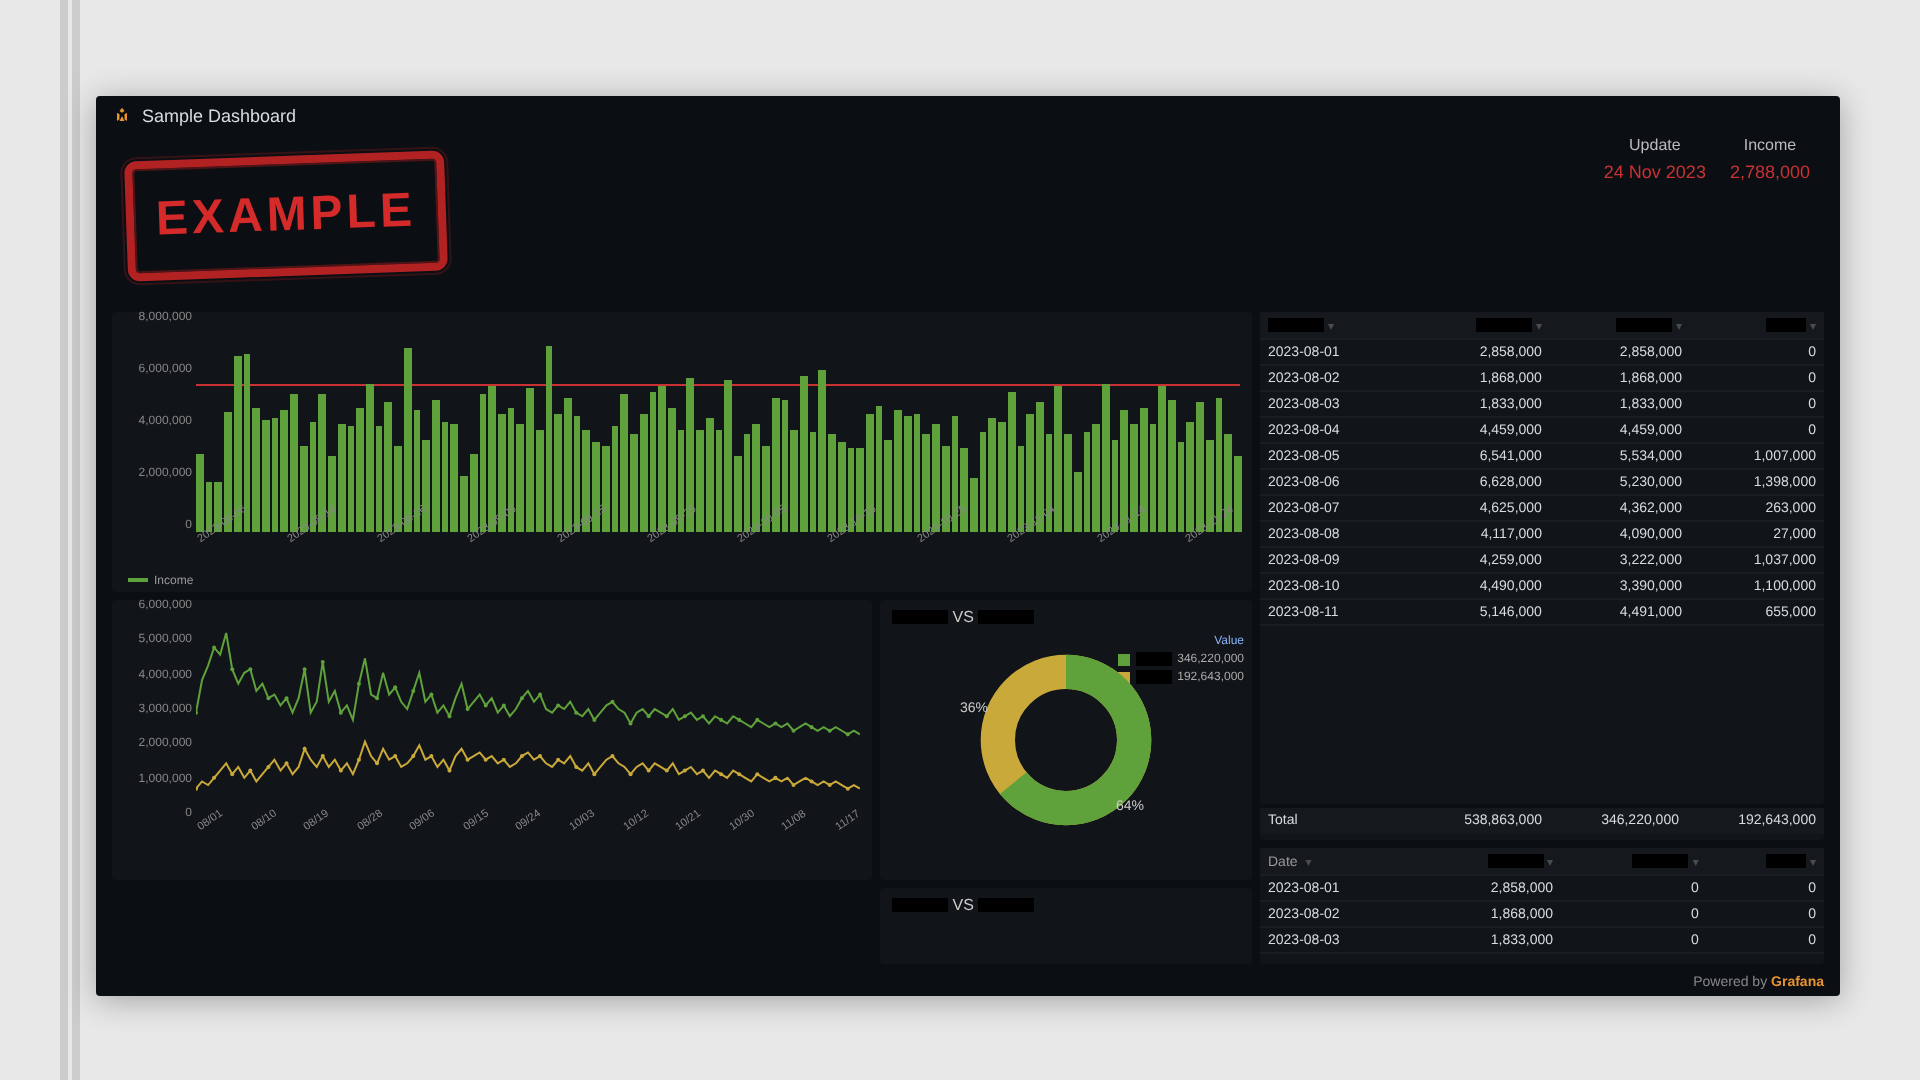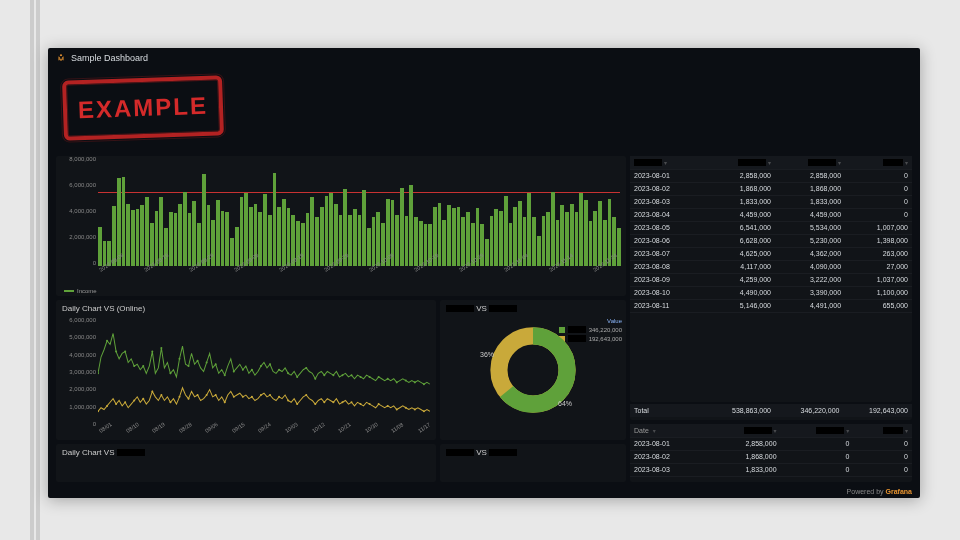--- a/index.html
+++ b/index.html
@@ -65,20 +65,30 @@
     <span class="grafana-logo">
       <svg viewBox="0 0 24 24">
           <path fill="#e89430" d="M12 2l3 4-3 2-3-2zM6 8l3 2v6l-3 2zM18 8l-3 2v6l3 2zM12 12l3 6h-6z"></path>
         </svg>
     </span>
     <span>Sample Dashboard</span>
   </div>
 
   <div class="stamp">EXAMPLE</div>
 
+  <div class="kpi">
+    <div>
+      <div class="lbl">Update</div>
+      <div class="val">24 Nov 2023</div>
+    </div>
+    <div>
+      <div class="lbl">Income</div>
+      <div class="val">2,788,000</div>
+    </div>
+  </div>
 
   <div id="p-bar" class="panel">
     <div class="chartbody">
       <div class="yaxis" id="bar-yaxis">
           <div>8,000,000</div>
           <div>6,000,000</div>
           <div>4,000,000</div>
           <div>2,000,000</div>
           <div>0</div>
         </div>
@@ -212,21 +222,20 @@
           <span>2023-11-14</span>
           <span>2023-11-24</span>
         </div>
     </div>
     <div class="legend" style="bottom:2px;left:8px">
       <span class="sw" style="background:#5fa13a"></span><span>Income</span>
     </div>
   </div>
 
   <div id="p-line" class="panel">
-    <div class="ptitle">Daily Chart          VS          (Online)</div>
     <div class="chartbody">
       <div class="yaxis" id="line-yaxis">
           <div>6,000,000</div>
           <div>5,000,000</div>
           <div>4,000,000</div>
           <div>3,000,000</div>
           <div>2,000,000</div>
           <div>1,000,000</div>
           <div>0</div>
         </div>
@@ -346,23 +355,20 @@
     <div class="donut">
       <svg viewBox="0 0 42 42">
         <circle cx="21" cy="21" r="15.9" fill="none" stroke="#c9a93a" stroke-width="8" id="arc2" stroke-dasharray="99.90264638415542 0"></circle>
         <circle cx="21" cy="21" r="15.9" fill="none" stroke="#5fa13a" stroke-width="8" id="arc1" stroke-dasharray="63.93769368585947 99.90264638415542"></circle>
       </svg>
       <div class="dlabel" style="left:-8px;top:26px" id="dp1">36%</div>
       <div class="dlabel" style="right:6px;bottom:8px" id="dp0">64%</div>
     </div>
   </div>
 
-  <div id="p-bar2" class="panel">
-    <div class="ptitle"><span>Daily Chart            VS</span> <span class="redact"></span></div>
-  </div>
   <div id="p-vs2" class="panel">
     <div class="ptitle"><span class="redact"></span> <span>           VS</span> <span class="redact"></span></div>
   </div>
 
   <div id="p-table" class="panel">
     <table class="table">
       <thead>
           <tr id="thead1">
             <th><span class="redact"></span><span class="filter-icon">▾</span></th>
             <th><span class="redact"></span><span class="filter-icon">▾</span></th>

